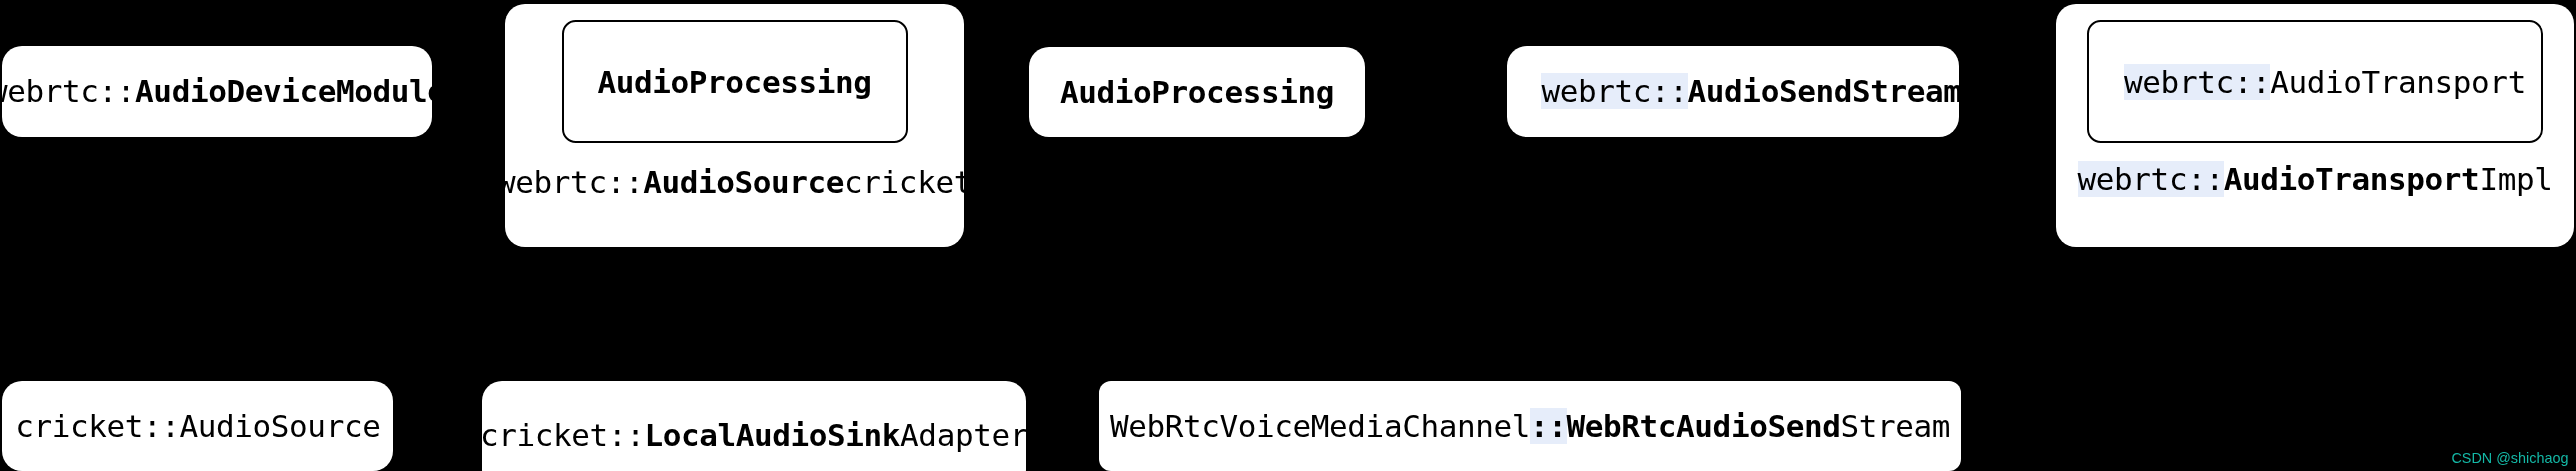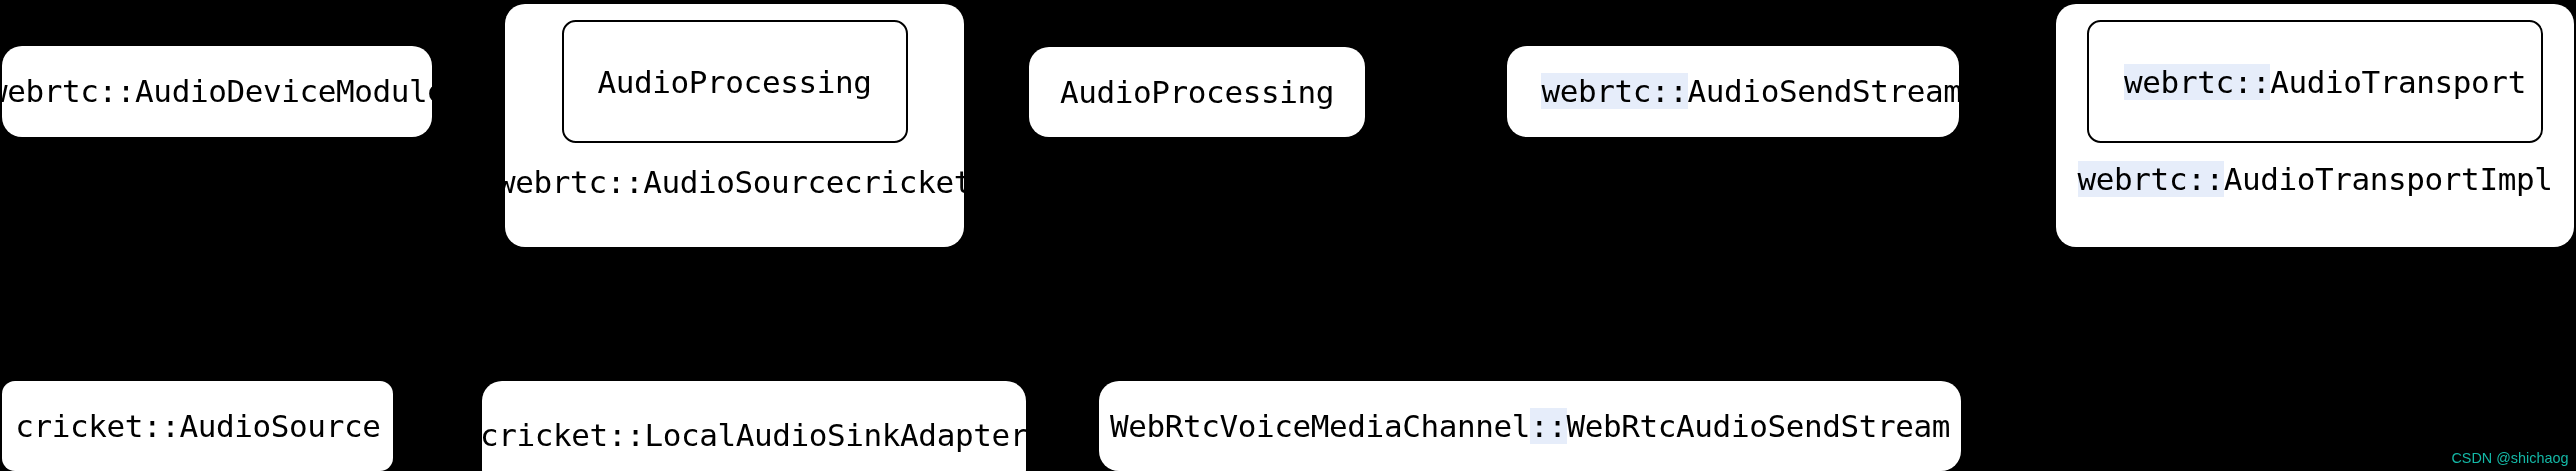--- a/index.html
+++ b/index.html
@@ -49,21 +49,21 @@
   .inner-box {
     border: 2.3px solid #000000;
     border-radius: 13.7px;
     box-sizing: border-box;
     display: flex;
     align-items: center;
     justify-content: center;
   }
 
   .seg { white-space: pre; }
-  .seg.bold { font-weight: normal; }
+  .seg.bold { font-weight: bold; }
   .seg.hl { background: #e6edfa; }
 
   
   #n-adm {
     left: 2.3px; top: 46px; width: 430px; height: 91px;
   }
   #n-adm .node-label { font-size: 31px; }
 
   #n-atimpl {
     left: 505px; top: 3.8px; width: 459px; height: 243px;
@@ -94,31 +94,31 @@
   }
   #n-at .inner-box {
     width: 456px; height: 123px;
     margin-bottom: 20px;
   }
   #n-at .inner-box .node-label { font-size: 31px; padding-left: 20px; }
   #n-at > .node-label { font-size: 31px; }
 
   
   #n-src {
-    left: 2.3px; top: 381px; width: 391px; height: 90px; border-radius: 13px;
+    left: 2.3px; top: 381px; width: 391px; height: 90px;
   }
   #n-src .node-label { font-size: 31px; }
 
   #n-lasa {
     left: 482px; top: 381px; width: 544px; height: 108px;
   }
   #n-lasa .node-label { font-size: 31px; }
 
   #n-wrtass {
-    left: 1099px; top: 381px; width: 862px; height: 90px;
+    left: 1099px; top: 381px; width: 862px; height: 90px; border-radius: 12px;
   }
   #n-wrtass .node-label { font-size: 31px; }
 
   
   #watermark {
     position: absolute;
     right: 7.6px;
     bottom: 4.6px;
     color: #14b8a6;
     font-family: "Liberation Sans", sans-serif;

